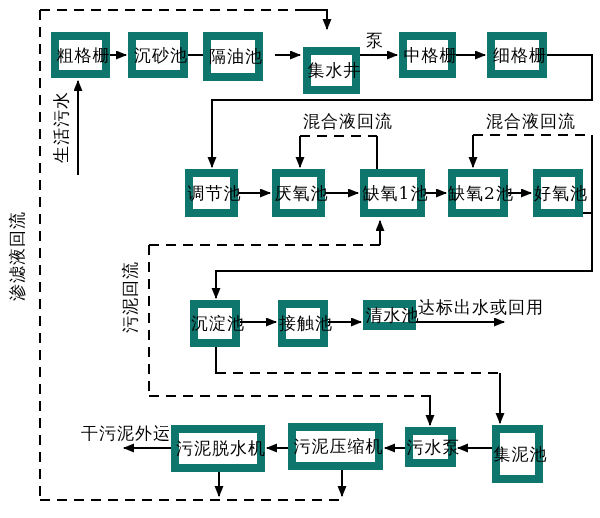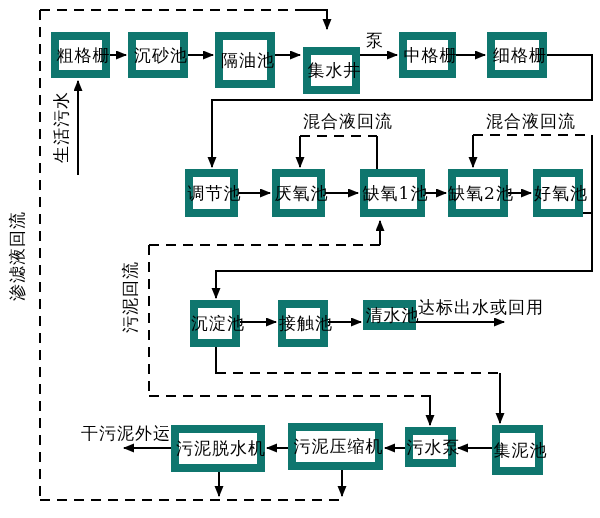--- a/index.html
+++ b/index.html
@@ -86,39 +86,39 @@
       <path d="M473 135 H592"></path>
       <path d="M149 245 H381"></path>
       <path d="M149 245 V396"></path>
       <path d="M149 396 H431"></path>
       <path d="M216 373 H500"></path>
     </g>
   </svg>
 
   <div class="node" style="left:51px;top:32px;width:59px;height:46px">粗格栅</div>
   <div class="node" style="left:128px;top:32px;width:60px;height:46px">沉砂池</div>
-  <div class="node" style="left:215px;top:32px;width:60px;height:56px">隔油池</div>
+  <div class="node" style="left:203px;top:32px;width:60px;height:49px">隔油池</div>
   <div class="node" style="left:303px;top:47px;width:57px;height:47px">集水井</div>
   <div class="node" style="left:399px;top:32px;width:57px;height:46px">中格栅</div>
   <div class="node" style="left:487px;top:32px;width:60px;height:46px">细格栅</div>
 
   <div class="node" style="left:185px;top:169px;width:53px;height:48px">调节池</div>
   <div class="node" style="left:272px;top:169px;width:53px;height:48px">厌氧池</div>
   <div class="node" style="left:360px;top:169px;width:65px;height:48px">缺氧1池</div>
   <div class="node" style="left:448px;top:169px;width:60px;height:48px">缺氧2池</div>
   <div class="node" style="left:533px;top:169px;width:50px;height:48px">好氧池</div>
 
   <div class="node" style="left:190px;top:300px;width:50px;height:47px">沉淀池</div>
   <div class="node" style="left:278px;top:300px;width:50px;height:47px">接触池</div>
   <div class="node" style="left:363px;top:300px;width:53px;height:30px">清水池</div>
 
   <div class="node" style="left:171px;top:425px;width:94px;height:47px">污泥脱水机</div>
   <div class="node" style="left:288px;top:423px;width:95px;height:47px">污泥压缩机</div>
   <div class="node" style="left:405px;top:427px;width:51px;height:40px">污水泵</div>
-  <div class="node" style="left:492px;top:425px;width:51px;height:50px">集泥池</div>
+  <div class="node" style="left:492px;top:425px;width:51px;height:58px">集泥池</div>
 
   <div class="flabel" style="left:364px;top:30px;width:22px">泵</div>
   <div class="flabel" style="left:302px;top:111px;width:92px">混合液回流</div>
   <div class="flabel" style="left:485px;top:111px;width:92px">混合液回流</div>
   <div class="flabel" style="left:417px;top:297px;width:128px">达标出水或回用</div>
   <div class="flabel" style="left:80px;top:423px;width:92px">干污泥外运</div>
 
   <div class="flabel vlabel" style="left:21px;top:117px;width:80px">生活污水</div>
   <div class="flabel vlabel" style="left:-33px;top:246px;width:100px">渗滤液回流</div>
   <div class="flabel vlabel" style="left:90px;top:287px;width:80px">污泥回流</div>

